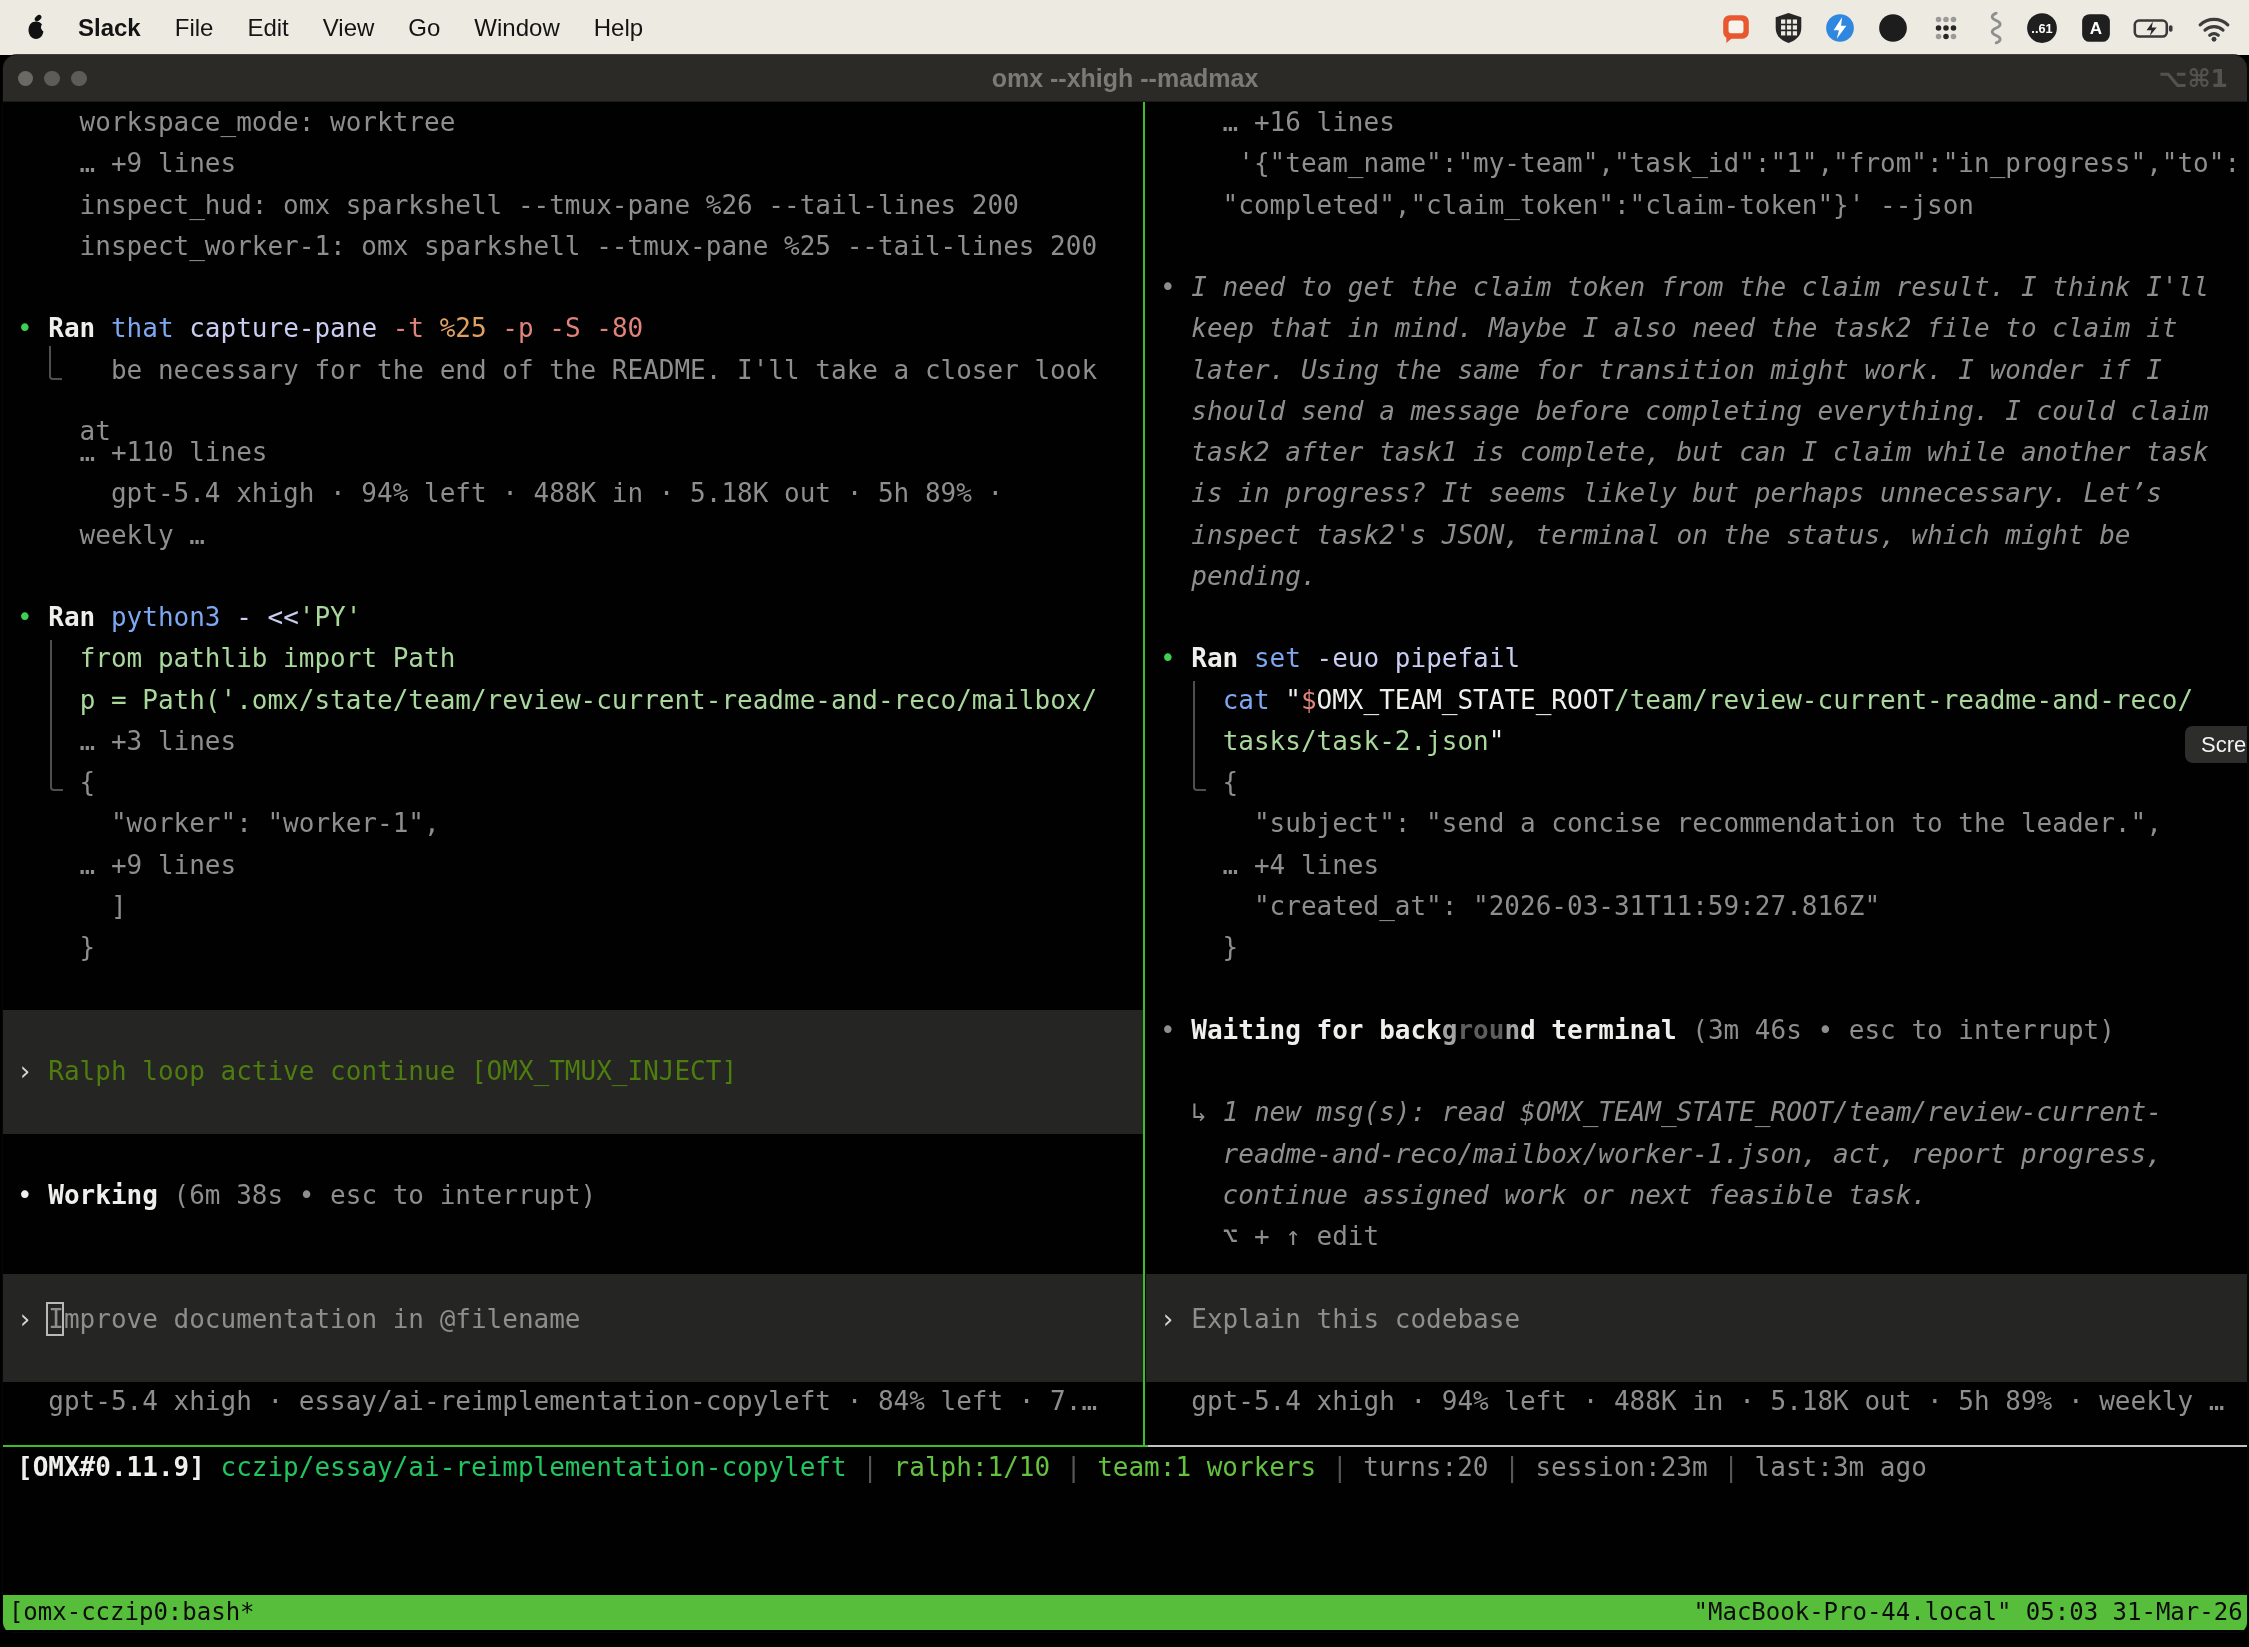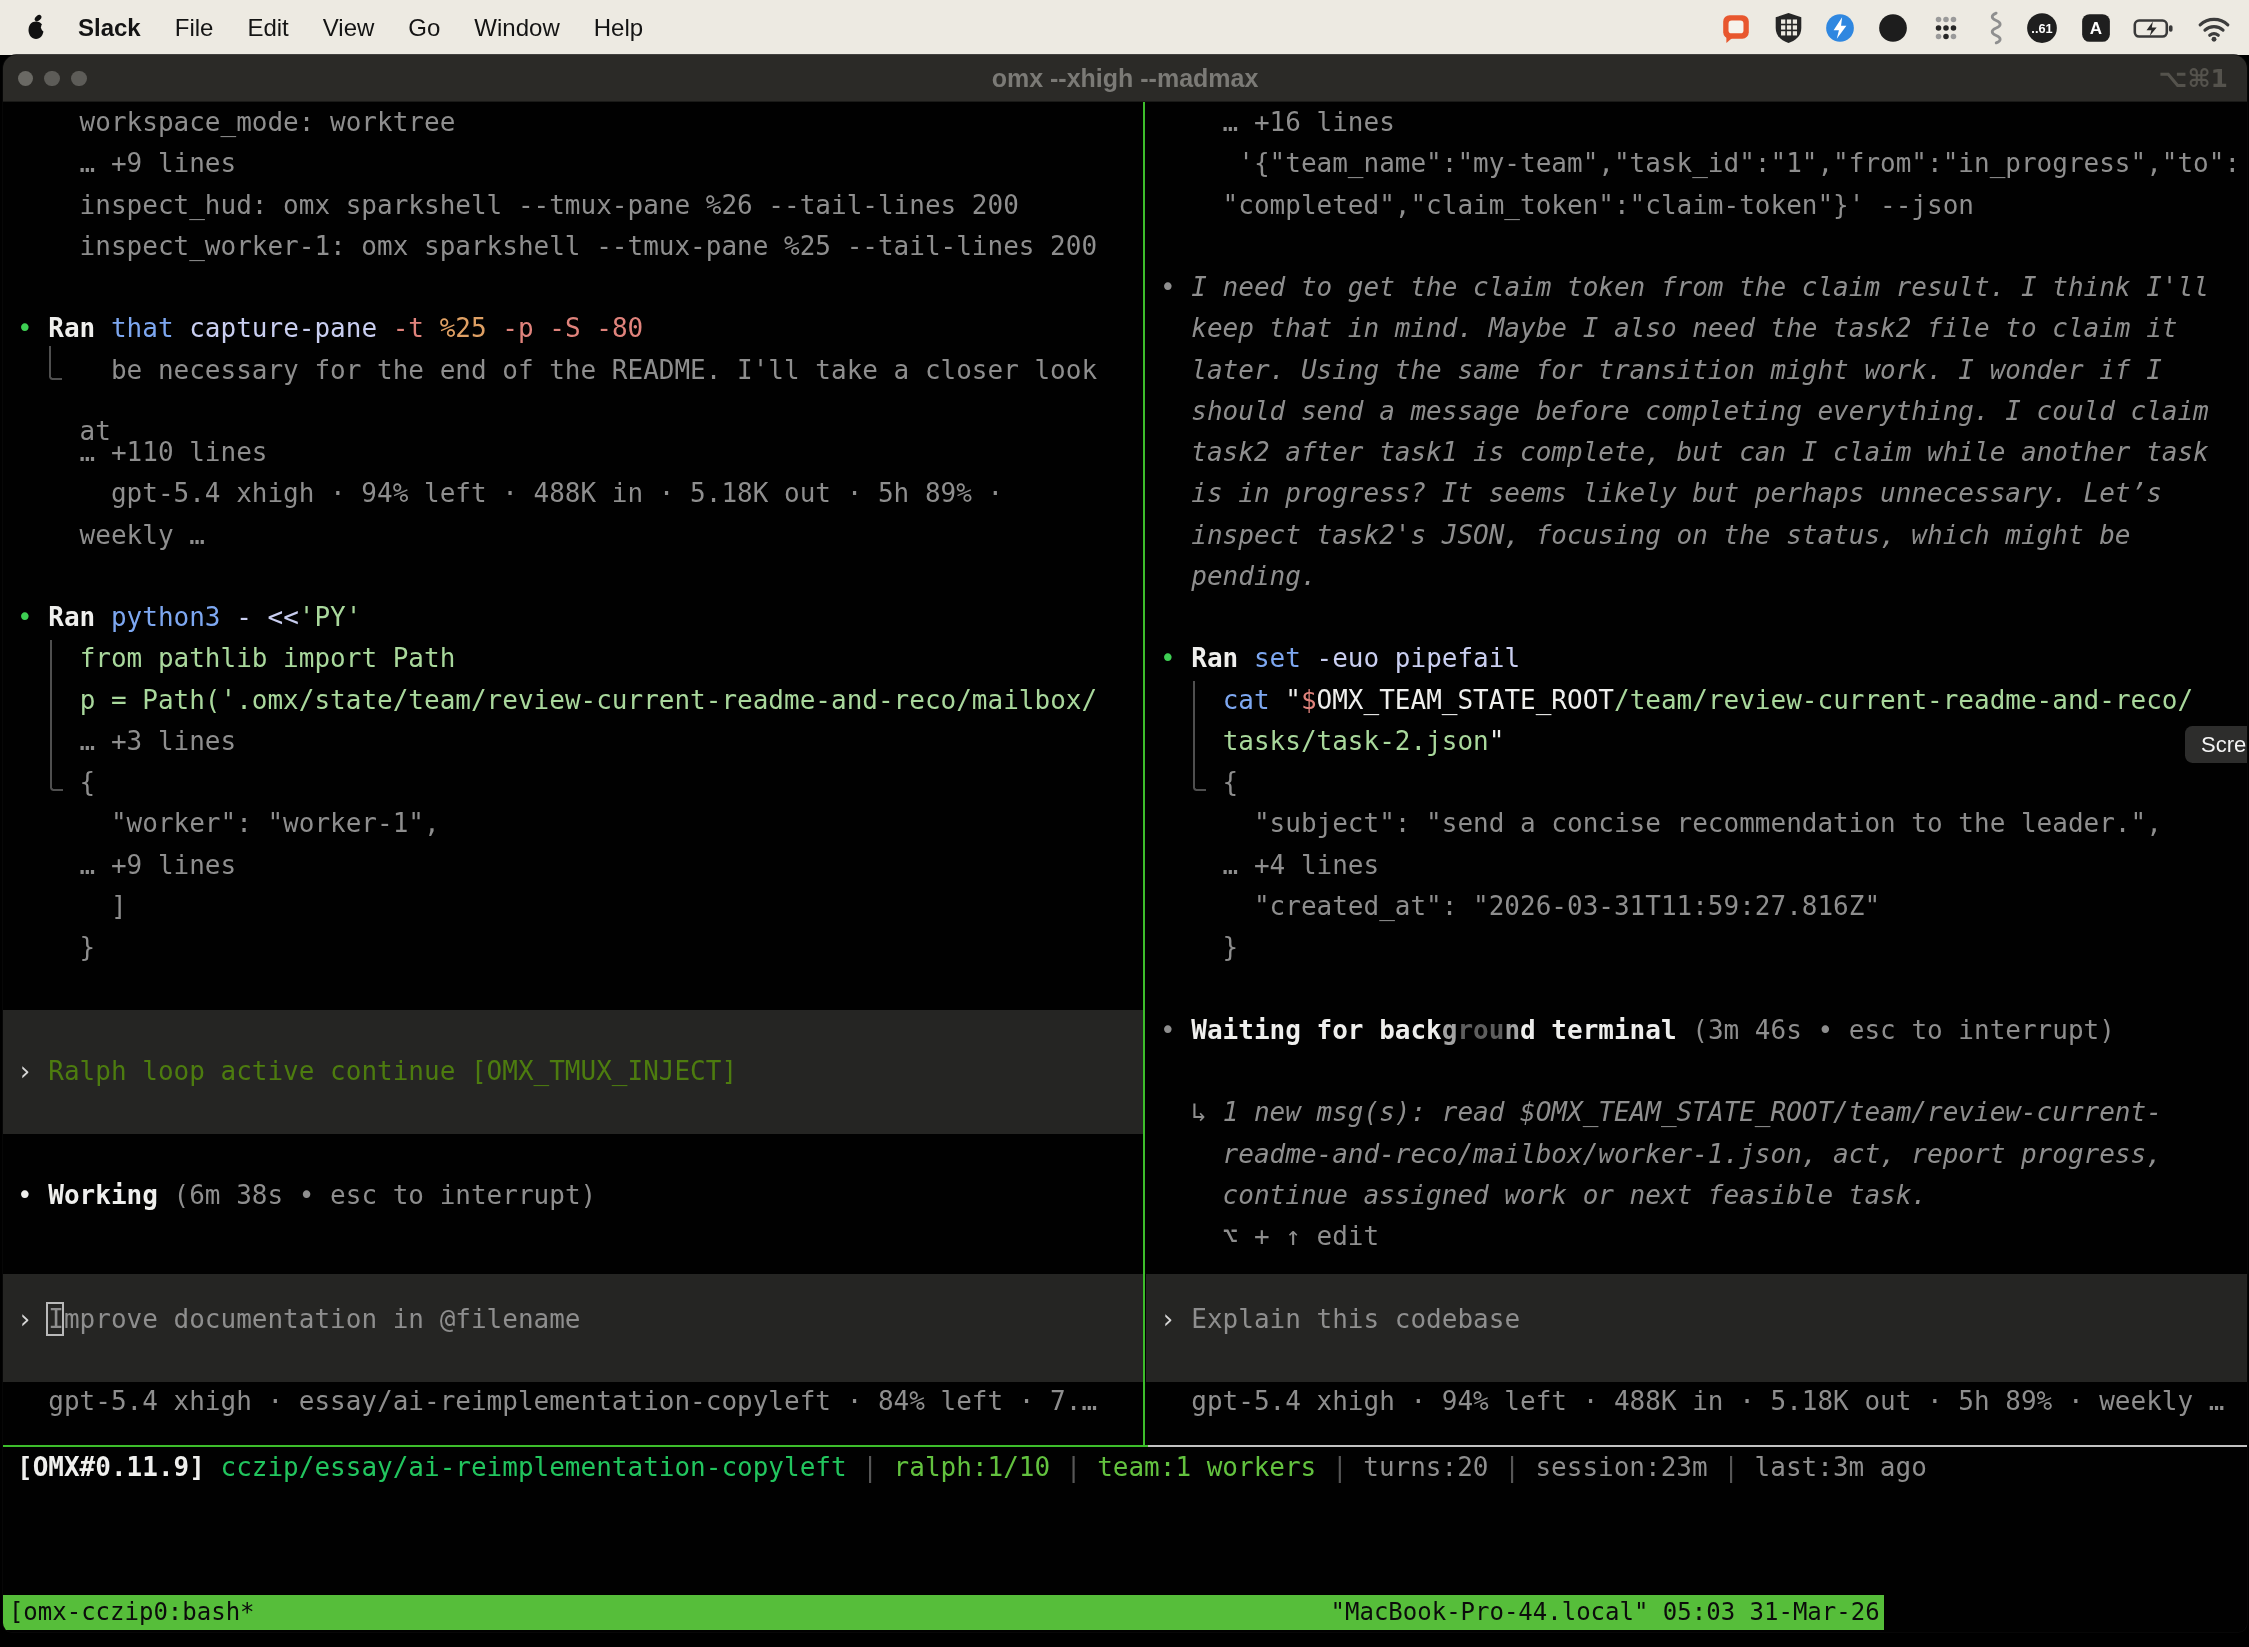--- a/index.html
+++ b/index.html
@@ -70,21 +70,21 @@
   #vdiv{position:absolute;left:1140px;top:0;width:2.2px;height:1343px;background:#3dbd2b;}
   #hdiv-green{position:absolute;left:0;top:1343px;width:1145px;height:2.2px;background:#3dbd2b;}
   #hdiv-gray{position:absolute;left:1145px;top:1343px;width:1099px;height:2.2px;background:#c2c2c2;}
 
   #cursor{position:absolute;left:43px;top:1200px;width:17.7px;height:34px;border:2.2px solid #b9b9b9;}
 
   #tooltip{position:absolute;left:2182px;top:624px;height:37px;width:96px;background:#2d2d2c;
     border-radius:7.4px;color:#f4f4f4;font-family:"Liberation Sans","DejaVu Sans",sans-serif;
     font-size:22px;line-height:37px;padding-left:16px;}
 
-  #tmuxbar{position:absolute;left:0;top:1493px;width:1881px;height:35px;background:#56be3a;
+  #tmuxbar{position:absolute;left:0;top:1493px;width:2244px;height:35px;background:#56be3a;
     color:#0c0c0c;font-family:"DejaVu Sans Mono","DejaVu Sans",monospace;font-size:24px;line-height:35px;}
   #tmux-left{position:absolute;left:5.9px;top:0;white-space:pre;}
   #tmux-right{position:absolute;right:4.4px;top:0;white-space:pre;}
 </style>
 </head>
 <body>
 
 <div id="menubar">
   <span class="apple">
     <svg width="22" height="26.6" viewBox="0 0 26 32">
@@ -232,21 +232,21 @@
     <div class="pane" id="pane-right">
         <div class="tline" style="top: 0px;"><span class="s g">    … +16 lines</span></div>
         <div class="tline" style="top: 41px;"><span class="s g">     '{"team_name":"my-team","task_id":"1","from":"in_progress","to":</span></div>
         <div class="tline" style="top: 83px;"><span class="s g">    "completed","claim_token":"claim-token"}' --json</span></div>
         <div class="tline" style="top: 165px;"><span class="s g">• </span><span class="s it">I need to get the claim token from the claim result. I think I'll</span></div>
         <div class="tline" style="top: 206px;"><span class="s it">  keep that in mind. Maybe I also need the task2 file to claim it</span></div>
         <div class="tline" style="top: 248px;"><span class="s it">  later. Using the same for transition might work. I wonder if I</span></div>
         <div class="tline" style="top: 289px;"><span class="s it">  should send a message before completing everything. I could claim</span></div>
         <div class="tline" style="top: 330px;"><span class="s it">  task2 after task1 is complete, but can I claim while another task</span></div>
         <div class="tline" style="top: 371px;"><span class="s it">  is in progress? It seems likely but perhaps unnecessary. Let’s</span></div>
-        <div class="tline" style="top: 413px;"><span class="s it">  inspect task2's JSON, focusing on the status, which might be</span></div>
+        <div class="tline" style="top: 413px;"><span class="s it">  inspect task2's JSON, terminal on the status, which might be</span></div>
         <div class="tline" style="top: 454px;"><span class="s it">  pending.</span></div>
         <div class="tline" style="top: 536px;"><span class="s bu">• </span><span class="s w b">Ran </span><span class="s bl">set </span><span class="s lv">-euo pipefail</span></div>
         <div class="tline" style="top: 578px;"><span class="s g">    </span><span class="s bl">cat </span><span class="s w">"</span><span class="s pk">$</span><span class="s w">OMX_TEAM_STATE_ROOT</span><span class="s gr">/team/review-current-readme-and-reco/</span></div>
         <div class="tline" style="top: 619px;"><span class="s g">    </span><span class="s gr">tasks/task-2.json</span><span class="s w">"</span></div>
         <div class="tline" style="top: 660px;"><span class="s g">    {</span></div>
         <div class="tline" style="top: 701px;"><span class="s g">      "subject": "send a concise recommendation to the leader.",</span></div>
         <div class="tline" style="top: 743px;"><span class="s g">    … +4 lines</span></div>
         <div class="tline" style="top: 784px;"><span class="s g">      "created_at": "2026-03-31T11:59:27.816Z"</span></div>
         <div class="tline" style="top: 825px;"><span class="s g">    }</span></div>
         <div class="tline" style="top: 908px;"><span class="s g">• </span><span class="s w b">Waiting for back</span><span class="s d2">g</span><span class="s d3">rou</span><span class="s d2">n</span><span class="s w b">d terminal</span><span class="s g"> (3m 46s • esc to interrupt)</span></div>

